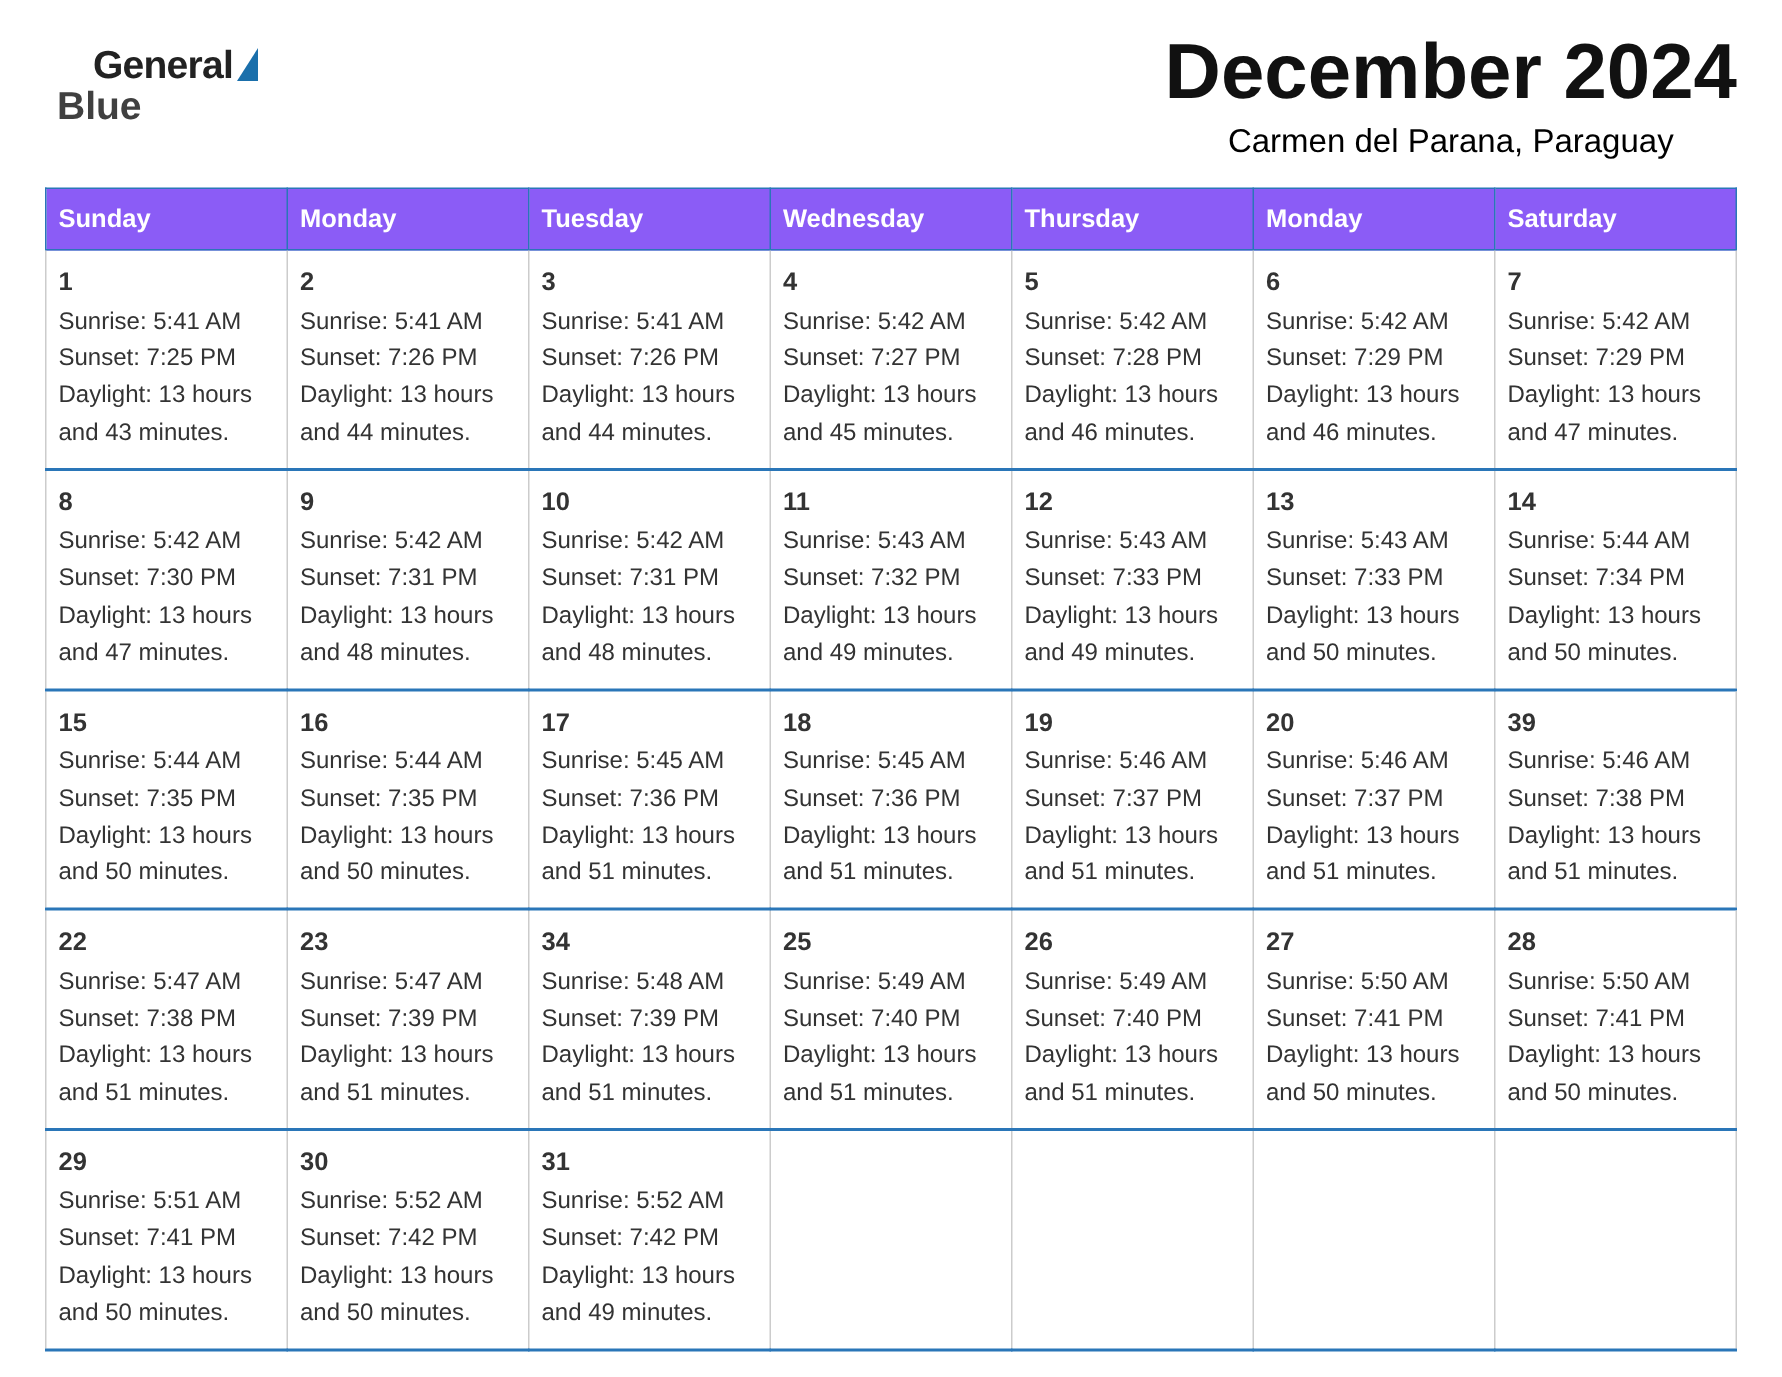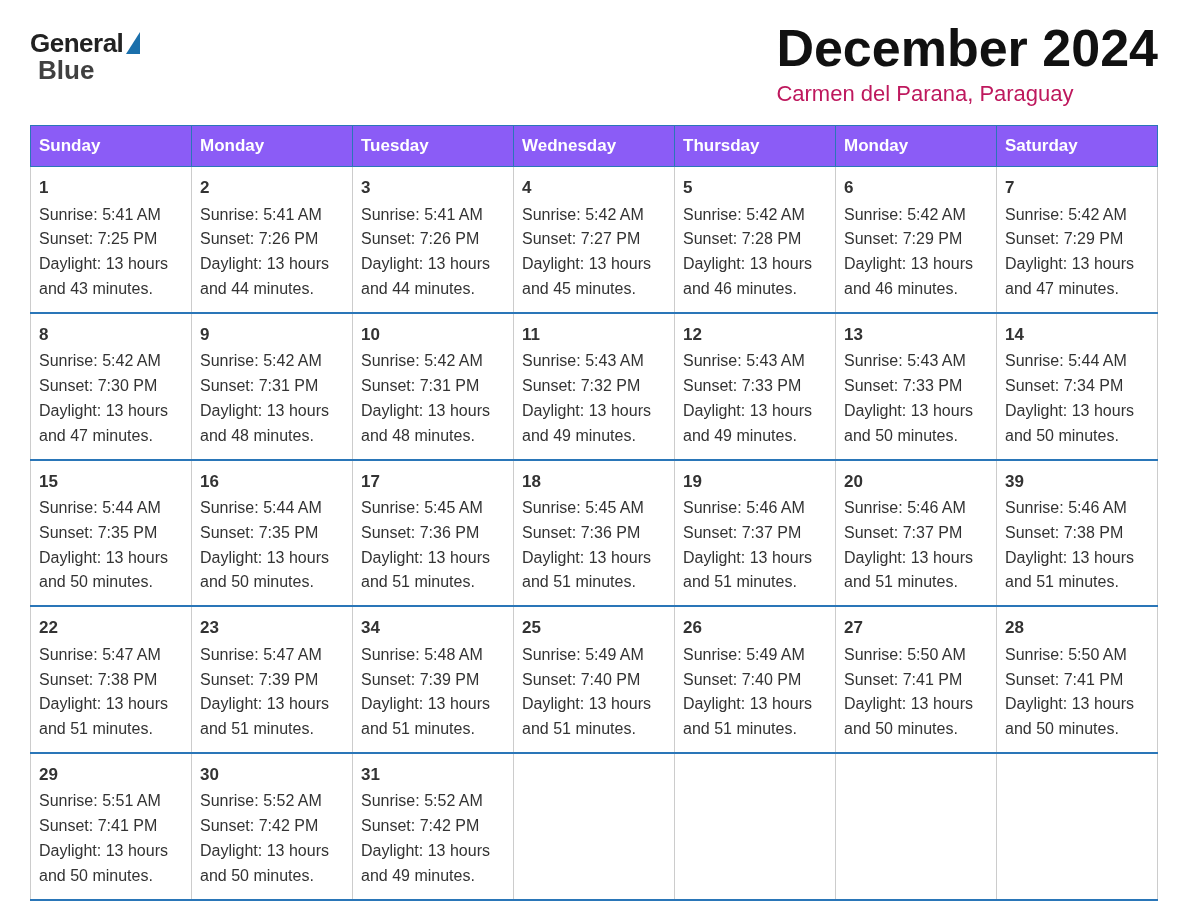--- a/index.html
+++ b/index.html
@@ -19,20 +19,21 @@
     }
     .logo {
       display: flex;
       flex-direction: column;
       align-items: flex-start;
       margin-top: 8px;
     }
     .logo-top {
       display: flex;
       align-items: center;
+      margin-left: 32px;
     }
     .logo-general {
       font-size: 26px;
       font-weight: bold;
       color: #222;
       letter-spacing: -0.5px;
     }
     .logo-triangle {
       width: 0;
       height: 0;
@@ -42,31 +43,31 @@
       margin-top: -2px;
     }
     .logo-blue-line {
       font-size: 26px;
       font-weight: bold;
       color: #404040;
       margin-top: -4px;
       margin-left: 4px;
     }
     .title-block {
-      text-align: left;
+      text-align: center;
     }
     .month-title {
       font-size: 52px;
       font-weight: bold;
       color: #111;
       line-height: 1.1;
     }
     .location-title {
       font-size: 22px;
-      color: #be185d;
+      color: #000000;
       margin-top: 4px;
     }
     table {
       width: 100%;
       border-collapse: collapse;
       table-layout: fixed;
     }
     thead tr {
       background-color: #8b5cf6;
     }

